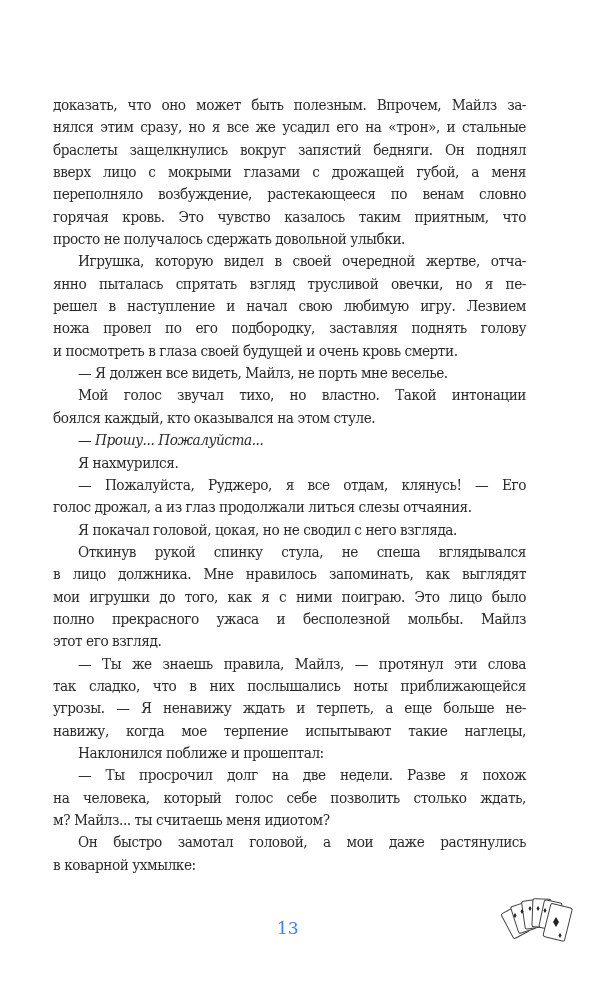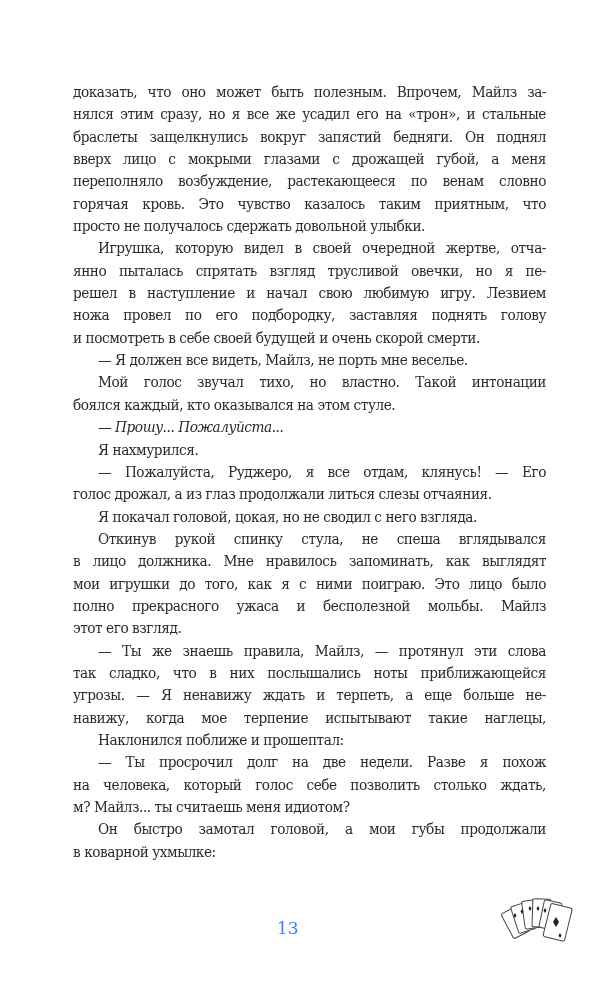--- a/index.html
+++ b/index.html
@@ -3,21 +3,21 @@
   <meta charset="utf-8">
   <style>
     html, body { margin: 0; padding: 0; }
     body {
       width: 615px; height: 1000px; background: #ffffff;
       position: relative; overflow: hidden;
       font-family: "DejaVu Serif", "Liberation Serif", serif;
       color: #2a2a2a;
     }
     .page-body {
-      position: absolute; left: 53px; top: 81px; width: 473px; margin-left: 20px;
+      position: absolute; left: 53px; top: 94px; width: 473px;
     }
     .line {
       height: 22.35px; line-height: 22.35px;
       font-size: 15.2px; white-space: nowrap;
       text-align: justify; text-align-last: justify;
       letter-spacing: -0.45px;
       font-stretch: condensed;
     }
     .line.indent { padding-left: 25px; }
     .line.last { text-align-last: left; }
@@ -39,21 +39,21 @@
     <div class="line">нялся этим сразу, но я все же усадил его на «трон», и стальные</div>
     <div class="line">браслеты защелкнулись вокруг запястий бедняги. Он поднял</div>
     <div class="line">вверх лицо с мокрыми глазами с дрожащей губой, а меня</div>
     <div class="line">переполняло возбуждение, растекающееся по венам словно</div>
     <div class="line">горячая кровь. Это чувство казалось таким приятным, что</div>
     <div class="line last">просто не получалось сдержать довольной улыбки.</div>
     <div class="line indent">Игрушка, которую видел в своей очередной жертве, отча-</div>
     <div class="line">янно пыталась спрятать взгляд трусливой овечки, но я пе-</div>
     <div class="line">решел в наступление и начал свою любимую игру. Лезвием</div>
     <div class="line">ножа провел по его подбородку, заставляя поднять голову</div>
-    <div class="line last">и посмотреть в себе своей будущей и очень скорой смерти.</div>
+    <div class="line last">и посмотреть в глаза своей будущей и очень кровь смерти.</div>
     <div class="line indent last">— Я должен все видеть, Майлз, не порть мне веселье.</div>
     <div class="line indent">Мой голос звучал тихо, но властно. Такой интонации</div>
     <div class="line last">боялся каждый, кто оказывался на этом стуле.</div>
     <div class="line indent last italic">— Прошу... Пожалуйста...</div>
     <div class="line indent last">Я нахмурился.</div>
     <div class="line indent">— Пожалуйста, Руджеро, я все отдам, клянусь! — Его</div>
     <div class="line last">голос дрожал, а из глаз продолжали литься слезы отчаяния.</div>
     <div class="line indent last">Я покачал головой, цокая, но не сводил с него взгляда.</div>
     <div class="line indent">Откинув рукой спинку стула, не спеша вглядывался</div>
     <div class="line">в лицо должника. Мне нравилось запоминать, как выглядят</div>
@@ -61,21 +61,21 @@
     <div class="line">полно прекрасного ужаса и бесполезной мольбы. Майлз</div>
     <div class="line last">этот его взгляд.</div>
     <div class="line indent">— Ты же знаешь правила, Майлз, — протянул эти слова</div>
     <div class="line">так сладко, что в них послышались ноты приближающейся</div>
     <div class="line">угрозы. — Я ненавижу ждать и терпеть, а еще больше не-</div>
     <div class="line">навижу, когда мое терпение испытывают такие наглецы,</div>
     <div class="line indent last">Наклонился поближе и прошептал:</div>
     <div class="line indent">— Ты просрочил долг на две недели. Разве я похож</div>
     <div class="line">на человека, который голос себе позволить столько ждать,</div>
     <div class="line last">м? Майлз... ты считаешь меня идиотом?</div>
-    <div class="line indent">Он быстро замотал головой, а мои губы продолжали</div>
+    <div class="line indent">Он быстро замотал головой, а мои даже растянулись</div>
     <div class="line last">в коварной ухмылке:</div>
   </div>
 
 <div class="page-number">13</div>
 
 <div class="cards-icon">
   <svg width="80" height="60" viewBox="0 0 80 60" xmlns="http://www.w3.org/2000/svg">
     <g fill="#fff" stroke="#444" stroke-width="1">
       <rect x="12" y="14" width="18" height="28" rx="2" transform="rotate(-28 21 40)"></rect>
       <rect x="18" y="10" width="18" height="28" rx="2" transform="rotate(-18 27 36)"></rect>

